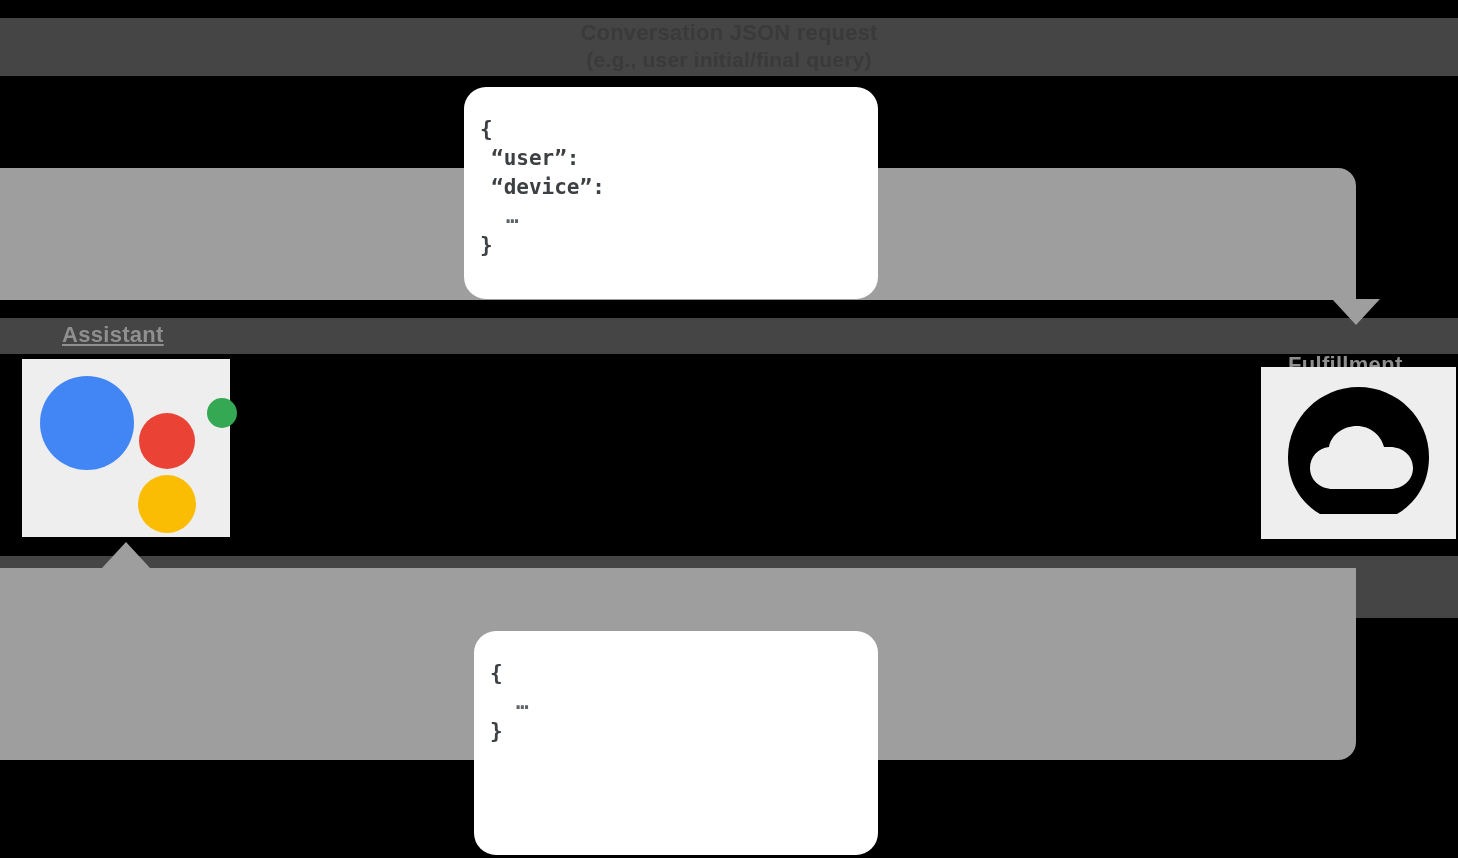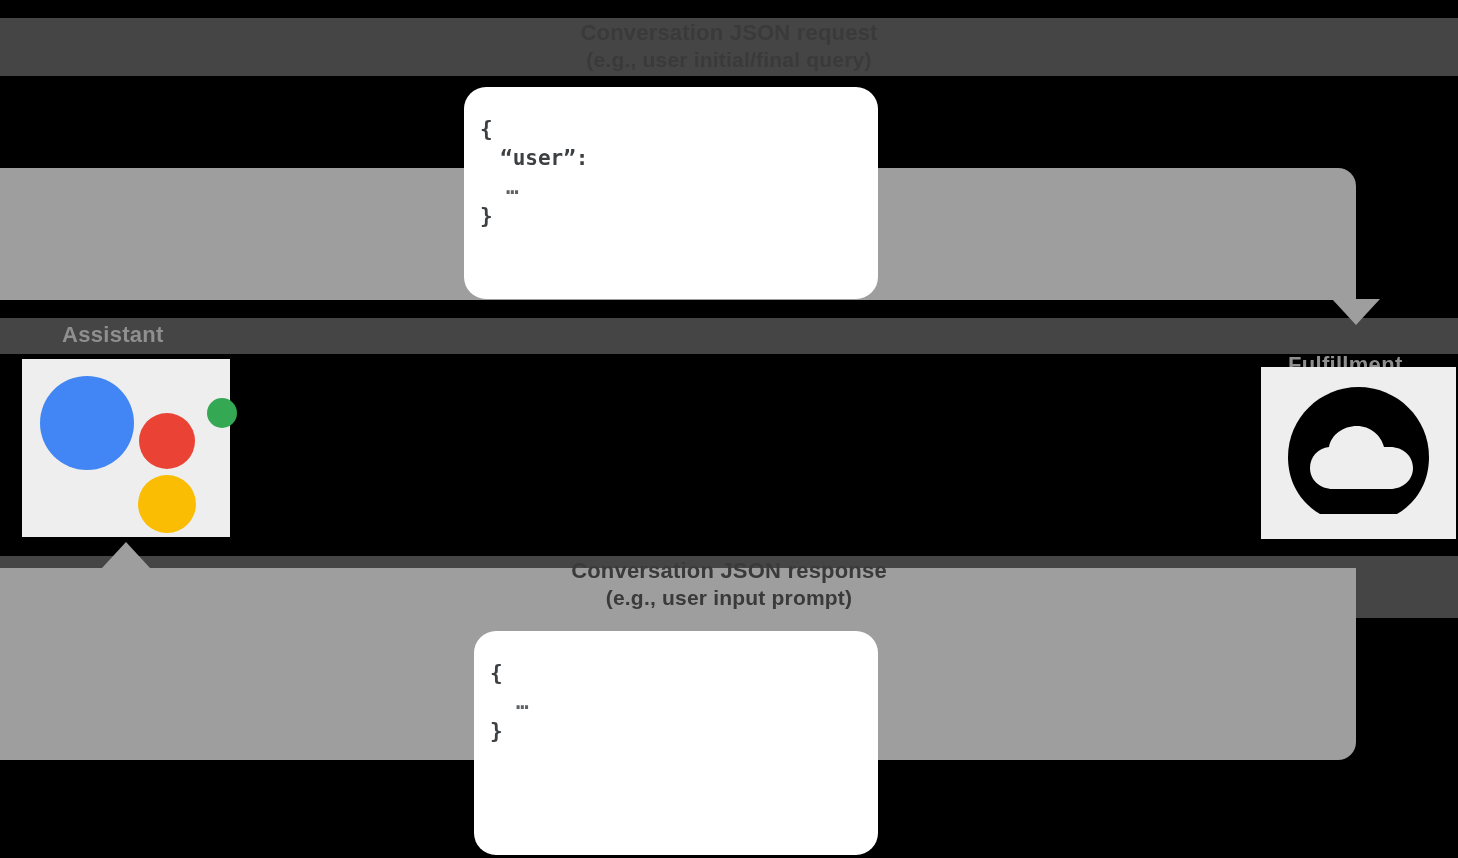--- a/index.html
+++ b/index.html
@@ -87,21 +87,21 @@
   #response-label { top: 558px; }
 
   
   .actor-label {
     position: absolute;
     color: #8f8f8f;
     font-size: 22px;
     font-weight: 700;
     letter-spacing: .3px;
   }
-  #assistant-label   { left: 62px;  top: 322px; }
+  #assistant-label   { left: 62px;  top: 322px; text-decoration: underline; }
   #fulfillment-label { left: 1288px; top: 322px; margin-top: 30px; }
 
   
   .icon-tile {
     position: absolute;
     background: #eeeeee;
   }
   #assistant-tile   { left: 22px;   top: 359px; width: 208px; height: 178px; }
   #fulfillment-tile { left: 1261px; top: 367px; width: 195px; height: 172px; }
 
@@ -128,21 +128,21 @@
     padding: 28px 0 28px 0;
     font-family: "DejaVu Sans Mono", "Liberation Mono", monospace;
     font-size: 21px;
     line-height: 29px;
     color: #3c4043;
     font-weight: 700;
   }
   #request-json-card  { left: 464px; top: 87px;  width: 414px; height: 212px; }
   #response-json-card { left: 474px; top: 631px; width: 404px; height: 224px; }
   .json-line { white-space: pre; padding-left: 16px; }
-  .json-indent { padding-left: 36px; }
+  .json-indent { padding-left: 27px; }
   .json-ellipsis { padding-left: 42px; color: #5f6368; letter-spacing: 2px; }
 </style>
 </head>
 <body>
 
 <div class="stage">
 
   <div class="dark-band" id="top-label-band"></div>
   <div class="dark-band" id="actor-label-band"></div>
   <div class="dark-band" id="bottom-label-band"></div>
@@ -151,24 +151,20 @@
   <div id="request-arrow-head"></div>
 
   <div class="arrow-band" id="response-arrow-band"></div>
   <div id="response-arrow-head"></div>
 
   <div class="flow-label" id="request-label">
     <span class="title">Conversation JSON request</span>
     <span class="sub">(e.g., user initial/final query)</span>
   </div>
 
-  <div class="flow-label" id="response-label">
-    <span class="title">Conversation JSON response</span>
-    <span class="sub">(e.g., user input prompt)</span>
-  </div>
 
   <div class="actor-label" id="assistant-label">Assistant</div>
   <div class="actor-label" id="fulfillment-label">Fulfillment</div>
 
   <div class="icon-tile" id="assistant-tile">
     <span class="ga-dot" id="ga-blue"></span>
     <span class="ga-dot" id="ga-red"></span>
     <span class="ga-dot" id="ga-green"></span>
     <span class="ga-dot" id="ga-yellow"></span>
   </div>
@@ -177,20 +173,21 @@
     <svg id="cloud-mark" viewBox="0 0 163 140">
       <path d="M81.5 2 C120 2 152 33 152 72 C152 98 139 118 120 129 L43 129 C24 118 11 98 11 72 C11 33 43 2 81.5 2 Z" fill="#000000"></path>
       <path d="M80 41 C93 41 104 50 107 62 L113 62 C126 62 136 71 136 83 C136 95 126 104 113 104 L56 104
                C43 104 33 95 33 83 C33 72 41 63 52 62 C54 50 66 41 80 41 Z" fill="#eeeeee"></path>
     </svg>
   </div>
 
   <div class="json-card" id="request-json-card">
     <div class="json-line">{</div>
     <div class="json-line json-indent">“user”:</div>
+    <div class="json-line json-indent">“device”:</div>
     <div class="json-line json-ellipsis">…</div>
     <div class="json-line">}</div>
   </div>
 
   <div class="json-card" id="response-json-card">
     <div class="json-line">{</div>
     <div class="json-line json-ellipsis">…</div>
     <div class="json-line">}</div>
   </div>
 

